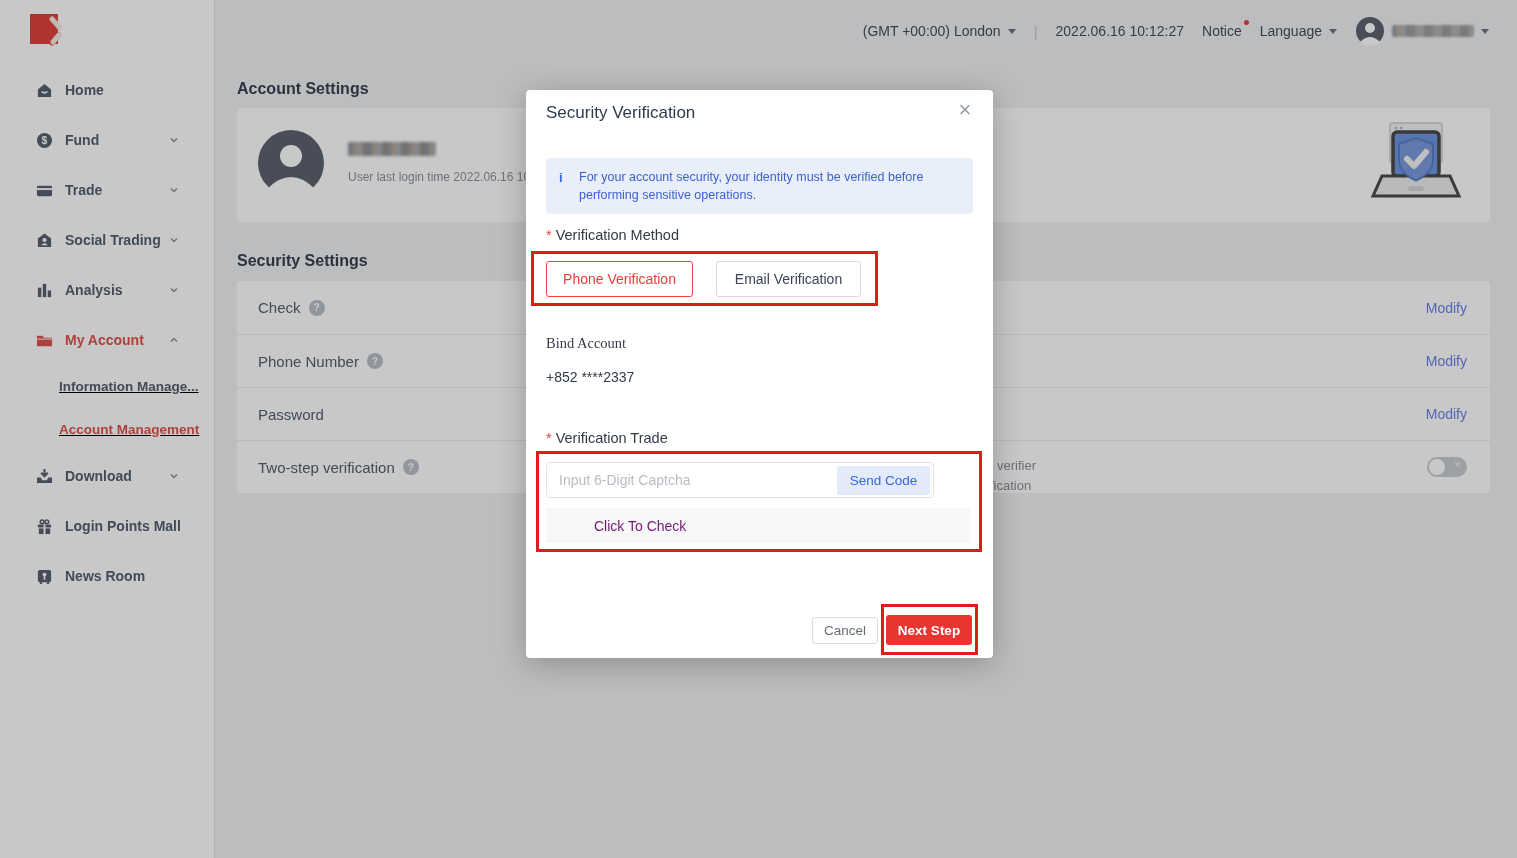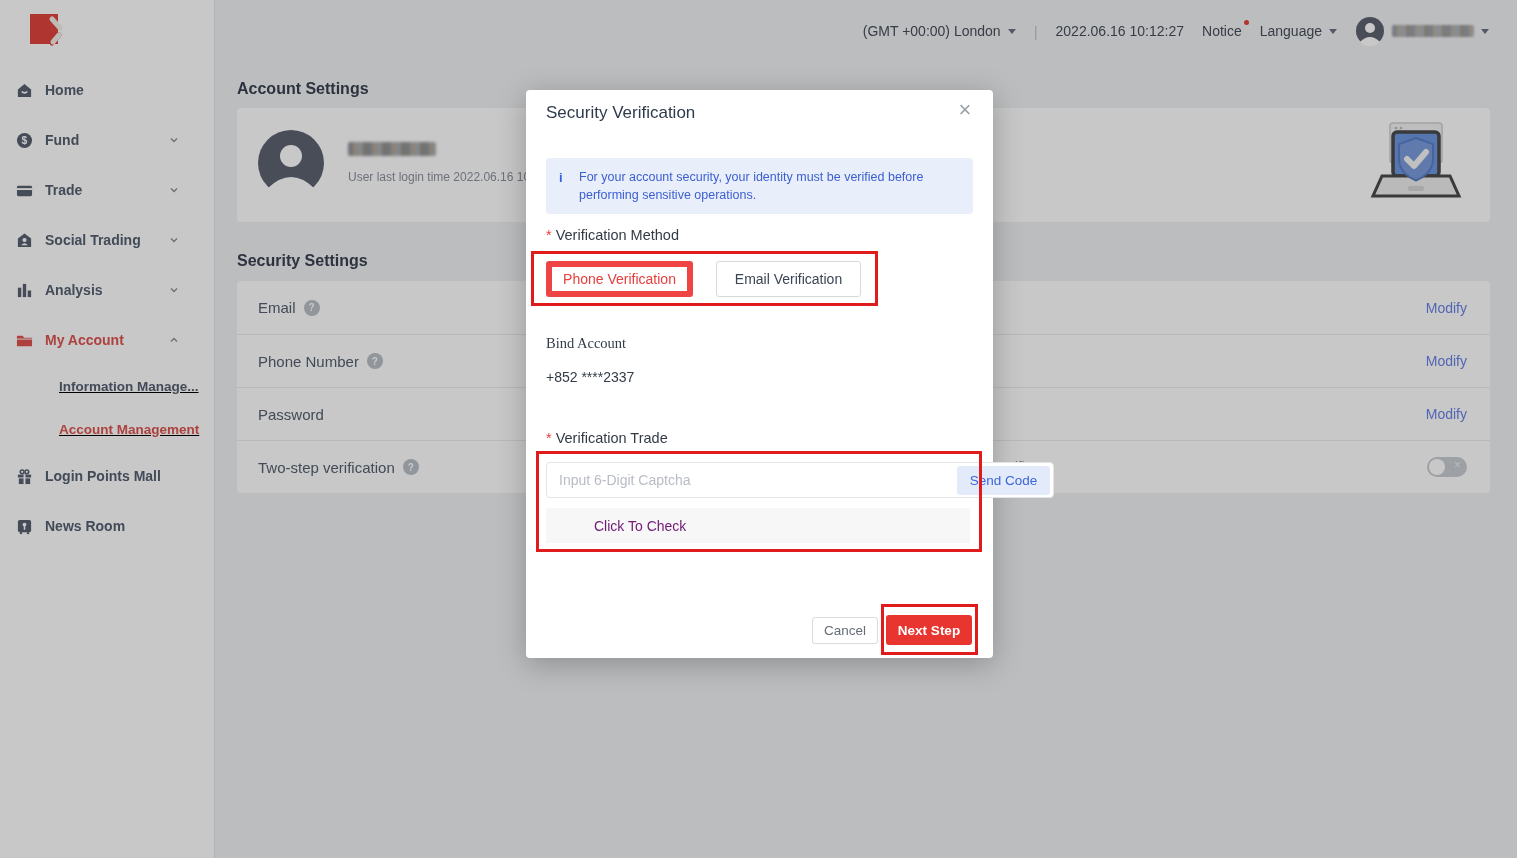--- a/index.html
+++ b/index.html
@@ -4,21 +4,21 @@
 <style>
   * { margin:0; padding:0; box-sizing:border-box; }
   html,body { width:1517px; height:858px; }
   body { font-family:"Liberation Sans","DejaVu Sans",sans-serif; background:#eef0f3; }
   .screen { position:relative; width:1517px; height:858px; overflow:hidden; background:#f0f1f4; }
 
   
   .sidebar { position:absolute; left:0; top:0; width:215px; height:858px; background:#fff; border-right:1px solid #e4e5e8; z-index:1; }
   .logo { position:absolute; left:30px; top:12px; width:34px; height:36px; }
   .nav { position:absolute; left:0; top:65px; width:215px; }
-  .nav-item { position:relative; height:50px; display:flex; align-items:center; padding-left:16px; cursor:pointer; }
+  .nav-item { position:relative; height:50px; display:flex; align-items:center; padding-left:36px; cursor:pointer; }
   .nav-item .ico { width:17px; height:17px; margin-right:12px; color:#5a6270; flex:0 0 17px; }
   .nav-item .lbl { font-size:14px; font-weight:600; color:#556070; }
   .nav-item .chev { position:absolute; right:36px; width:10px; height:10px; color:#8a919c; }
   .nav-item.active .lbl { color:#dd5450; }
   .nav-item.active .ico { color:#dd5450; }
   .nav-sub { height:43px; display:flex; align-items:center; padding-left:59px; cursor:pointer;text-decoration:underline; }
   .nav-sub .lbl { font-size:13.5px; font-weight:600; color:#556070; }
   .nav-sub.active .lbl { color:#dd5450; }
 
   
@@ -63,25 +63,25 @@
   
   .overlay { position:absolute; left:0; top:0; width:1517px; height:858px; background:rgba(0,0,0,0.215); z-index:50; }
   .modal { position:absolute; left:526px; top:90px; width:467px; height:568px; background:#fff; border-radius:4px; box-shadow:0 6px 30px rgba(0,0,0,0.25); z-index:60; }
   .m-title { position:absolute; left:20px; top:13px; font-size:17px; color:#2f3b4c; }
   .m-close { position:absolute; right:16px; top:8px; width:24px; height:24px; font-size:22px; line-height:24px; text-align:center; color:#9aa0a8; cursor:pointer; font-weight:300; }
   .m-banner { position:absolute; left:20px; top:68px; width:427px; border-radius:4px; background:#e9eefb; padding:10px 14px 10px 33px; font-size:12.5px; line-height:18px; color:#3b5fd0; }
   .m-banner .iico { position:absolute; left:13px; top:11px; font-size:13px; font-weight:700; font-style:normal; color:#3764e0; }
   .m-label { position:absolute; font-size:14.5px; color:#333b47; }
   .ast { color:#e5413c; margin-right:4px; }
   .m-btn { position:absolute; height:36px; border-radius:3px; background:#fff; font-size:14px; display:flex; align-items:center; justify-content:center; cursor:pointer; }
-  .m-btn.sel { border:6px solid #ef4444; color:#e5413c; }
+  .m-btn.sel { border:1px solid #ef4444; color:#e5413c; }
   .m-btn.unsel { border:1px solid #d9d9d9; color:#3c4555; }
   .m-bindlabel { position:absolute; left:20px; font-size:14.5px; color:#333b47; }
   .m-bindval { position:absolute; left:20px; font-size:14px; color:#333b47; }
-  .m-input-wrap { position:absolute; left:20px; top:372px; width:508px; height:36px; border:1px solid #e4e4e6; border-radius:4px; background:#fff; }
+  .m-input-wrap { position:absolute; left:20px; top:372px; width:388px; height:36px; border:1px solid #e4e4e6; border-radius:4px; background:#fff; }
   .m-input { position:absolute; left:0; top:0; width:320px; height:34px; border:0; outline:none; padding:0 12px; font-size:14px; color:#333; font-family:inherit; background:transparent; }
   .m-input::placeholder { color:#b8bcc4; }
   .m-send { position:absolute; right:3px; top:3px; width:93px; height:29px; border:0; border-radius:3px; background:#e3eaf9; color:#3a66dd; font-size:13.5px; font-family:inherit; cursor:pointer; }
   .m-check { position:absolute; left:20px; top:418px; width:424px; height:35px; background:#f7f7f8; display:flex; align-items:center; padding-left:48px; font-size:14px; color:#701a75; cursor:pointer; }
   .m-cancel { position:absolute; left:286px; top:527px; width:66px; height:27px; border:1px solid #dcdcdc; border-radius:3px; background:#fff; color:#666d77; font-size:13.5px; font-family:inherit; cursor:pointer; }
   .m-next { position:absolute; left:360px; top:525px; width:86px; height:30px; border:0; border-radius:3px; background:#e8352f; color:#fff; font-size:13.5px; font-weight:600; font-family:inherit; cursor:pointer; }
 
   
   .ann { position:absolute; border:3px solid #e01b1b; z-index:70; pointer-events:none; }
   .ann1 { left:531px; top:251px; width:347px; height:55px; }
@@ -169,20 +169,30 @@
 
       <div class="nav-sub">
         <span class="lbl">Information Manage...</span>
       </div>
 
       <div class="nav-sub active">
         <span class="lbl">Account Management</span>
       </div>
 
 
+      <div class="nav-item">
+        <svg class="ico" viewBox="0 0 18 18">
+            <path d="M9 1 V8 M5.5 5 L9 8.8 L12.5 5" stroke="currentColor" stroke-width="2.2" fill="none"></path>
+            <path d="M1 10 h4 l1.5 3 h5 l1.5 -3 h4 v6 H1 Z" fill="currentColor"></path>
+          </svg>
+        <span class="lbl">Download</span>
+        <svg class="chev" viewBox="0 0 10 10">
+            <polyline points="2,3.5 5,6.5 8,3.5" fill="none" stroke="currentColor" stroke-width="1.4"></polyline>
+          </svg>
+      </div>
 
       <div class="nav-item">
         <svg class="ico" viewBox="0 0 18 18">
             <rect x="2" y="7" width="14" height="3" fill="currentColor"></rect>
             <rect x="3" y="11" width="12" height="6" fill="currentColor"></rect>
             <circle cx="6.5" cy="4" r="2" fill="none" stroke="currentColor" stroke-width="1.6"></circle>
             <circle cx="11.5" cy="4" r="2" fill="none" stroke="currentColor" stroke-width="1.6"></circle>
             <rect x="8" y="7" width="2" height="10" fill="#fff"></rect>
           </svg>
         <span class="lbl">Login Points Mall</span>
@@ -250,21 +260,21 @@
           <rect x="38" y="66" width="16" height="5" rx="2.5" fill="#d6d6d6"></rect>
           <path d="M46 18 l17 6 v15 c0 12 -10 19 -17 21.5 c-7 -2.5 -17 -9.5 -17 -21.5 v-15 z" fill="#7b9cdd" stroke="#5b7fc7" stroke-width="2"></path>
           <polyline points="37,39 44,46 56,32" fill="none" stroke="#f5f5f5" stroke-width="6" stroke-linecap="round" stroke-linejoin="round"></polyline>
         </svg>
       </div>
 
       <div class="sec-title">Security Settings</div>
 
       <div class="card card2">
         <div class="row">
-          <span class="rlabel">Email</span>
+          <span class="rlabel">Check</span>
           <span class="help">?</span>
           <span class="spacer"></span>
           <span class="modify">Modify</span>
         </div>
         <div class="row">
           <span class="rlabel">Phone Number</span>
           <span class="help">?</span>
           <span class="spacer"></span>
           <span class="modify">Modify</span>
         </div>

